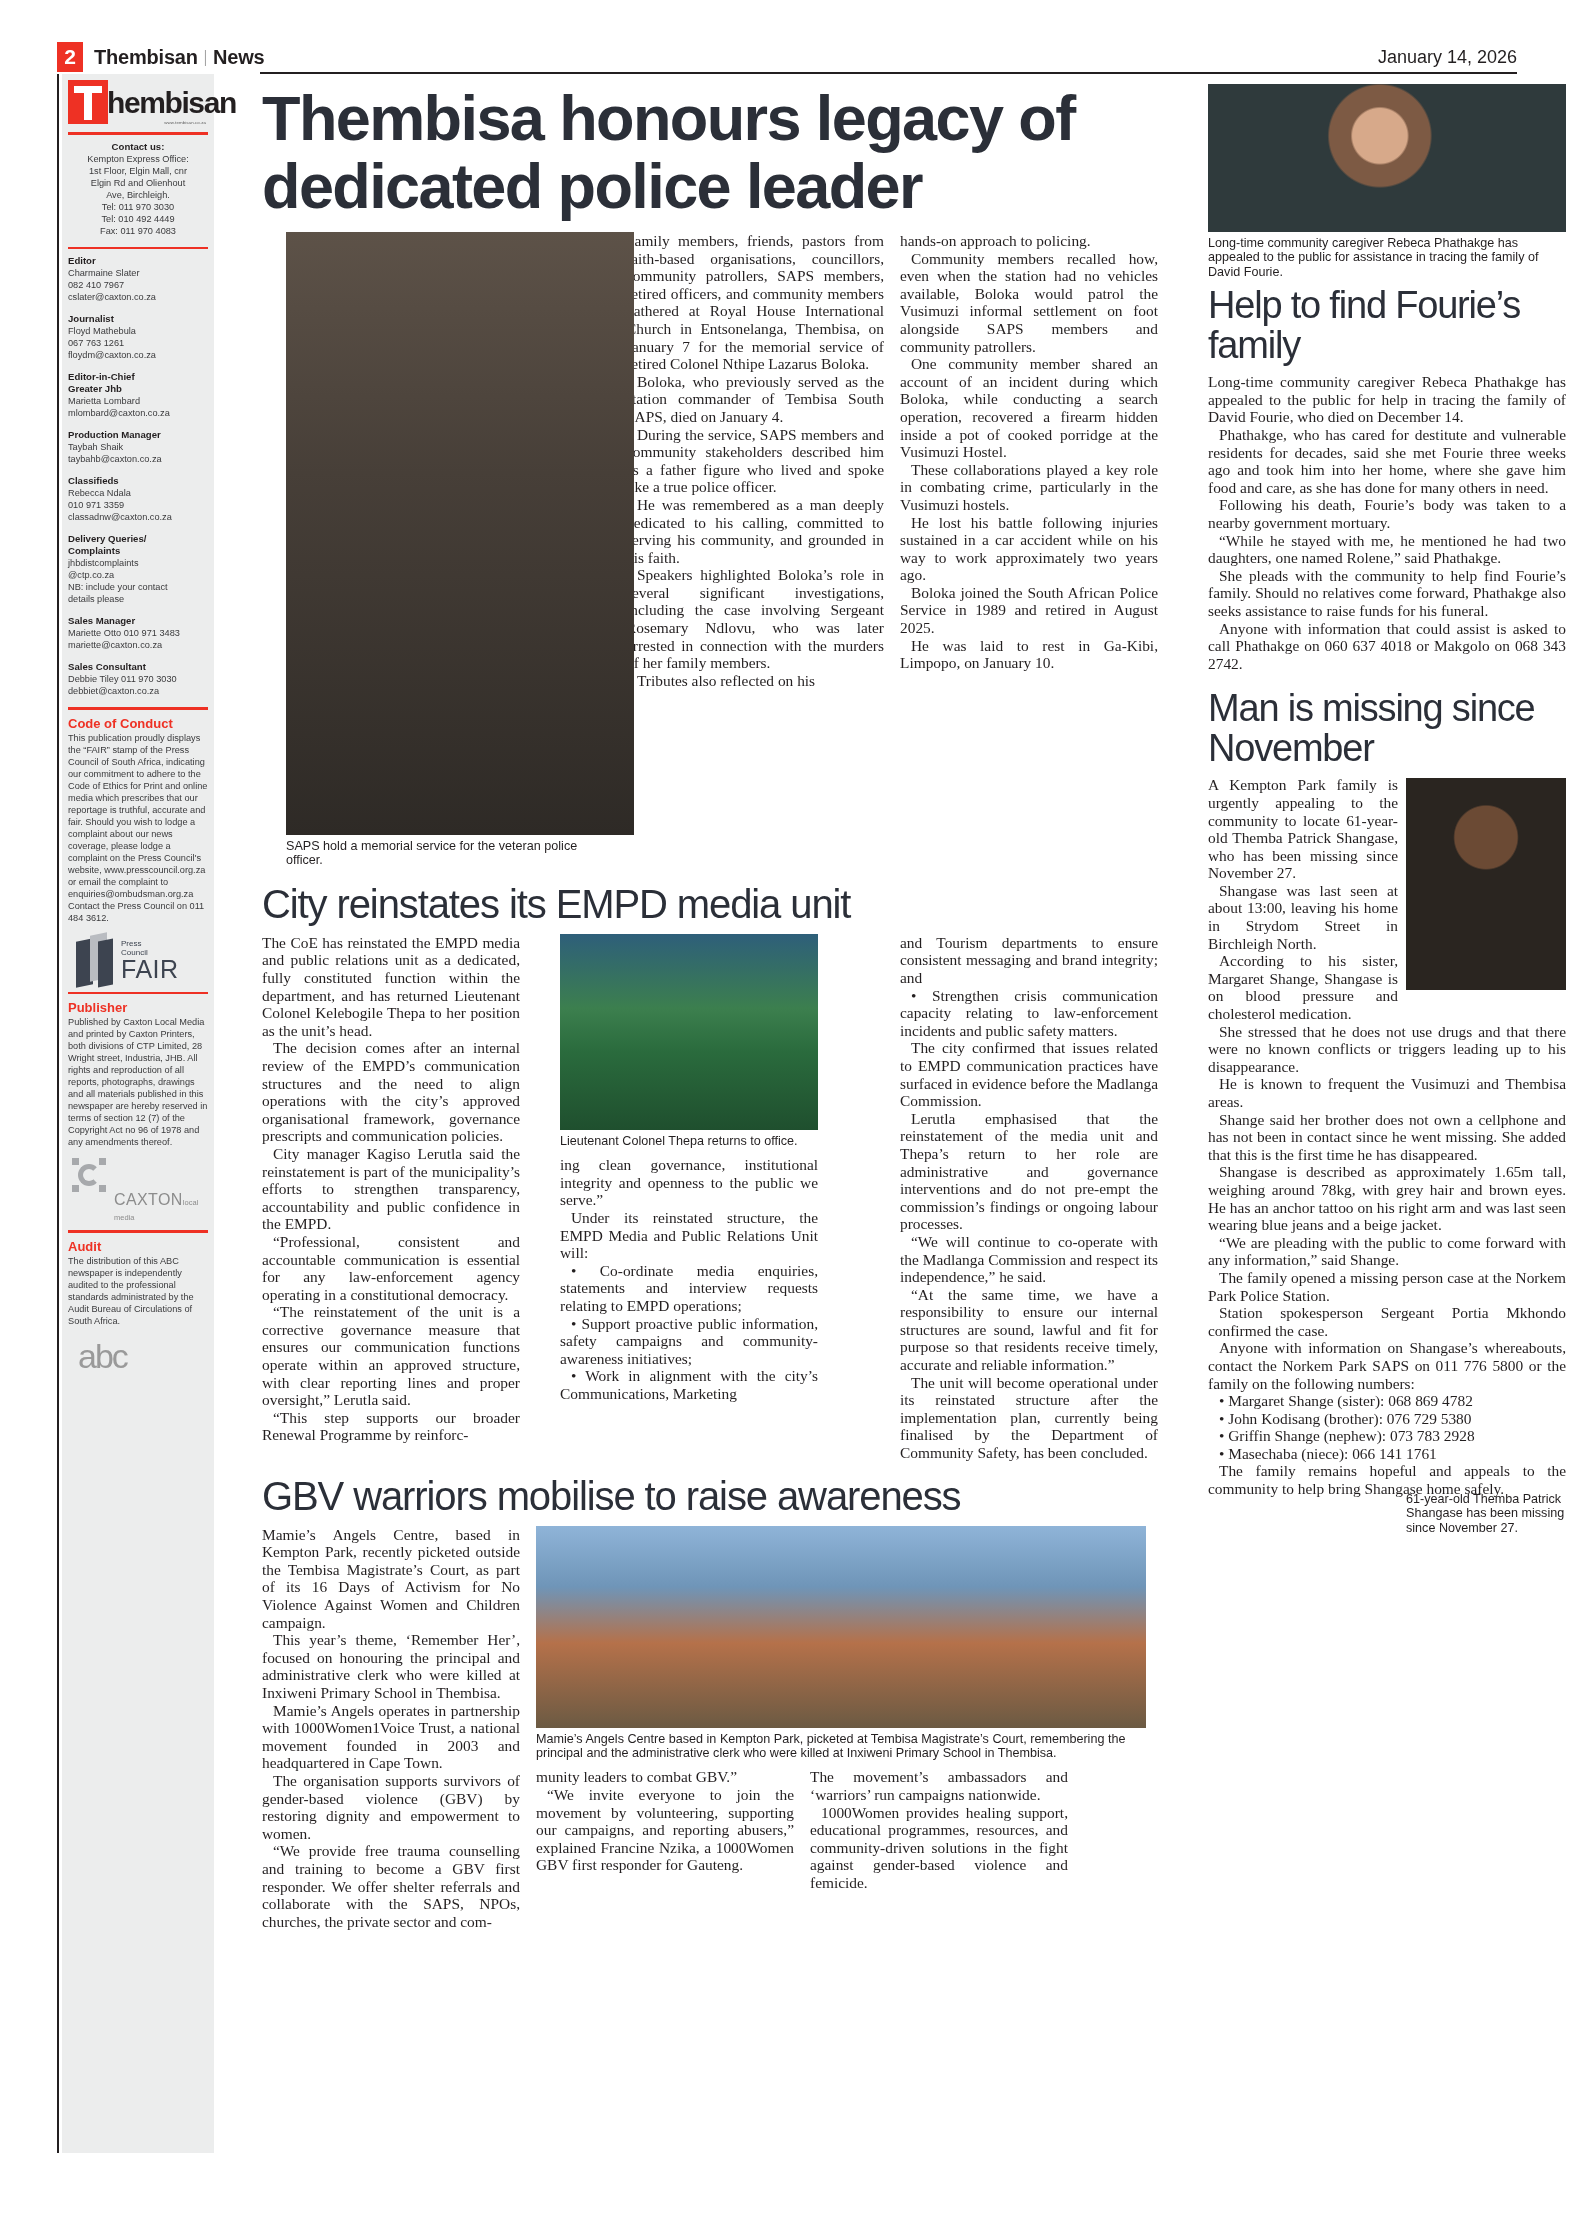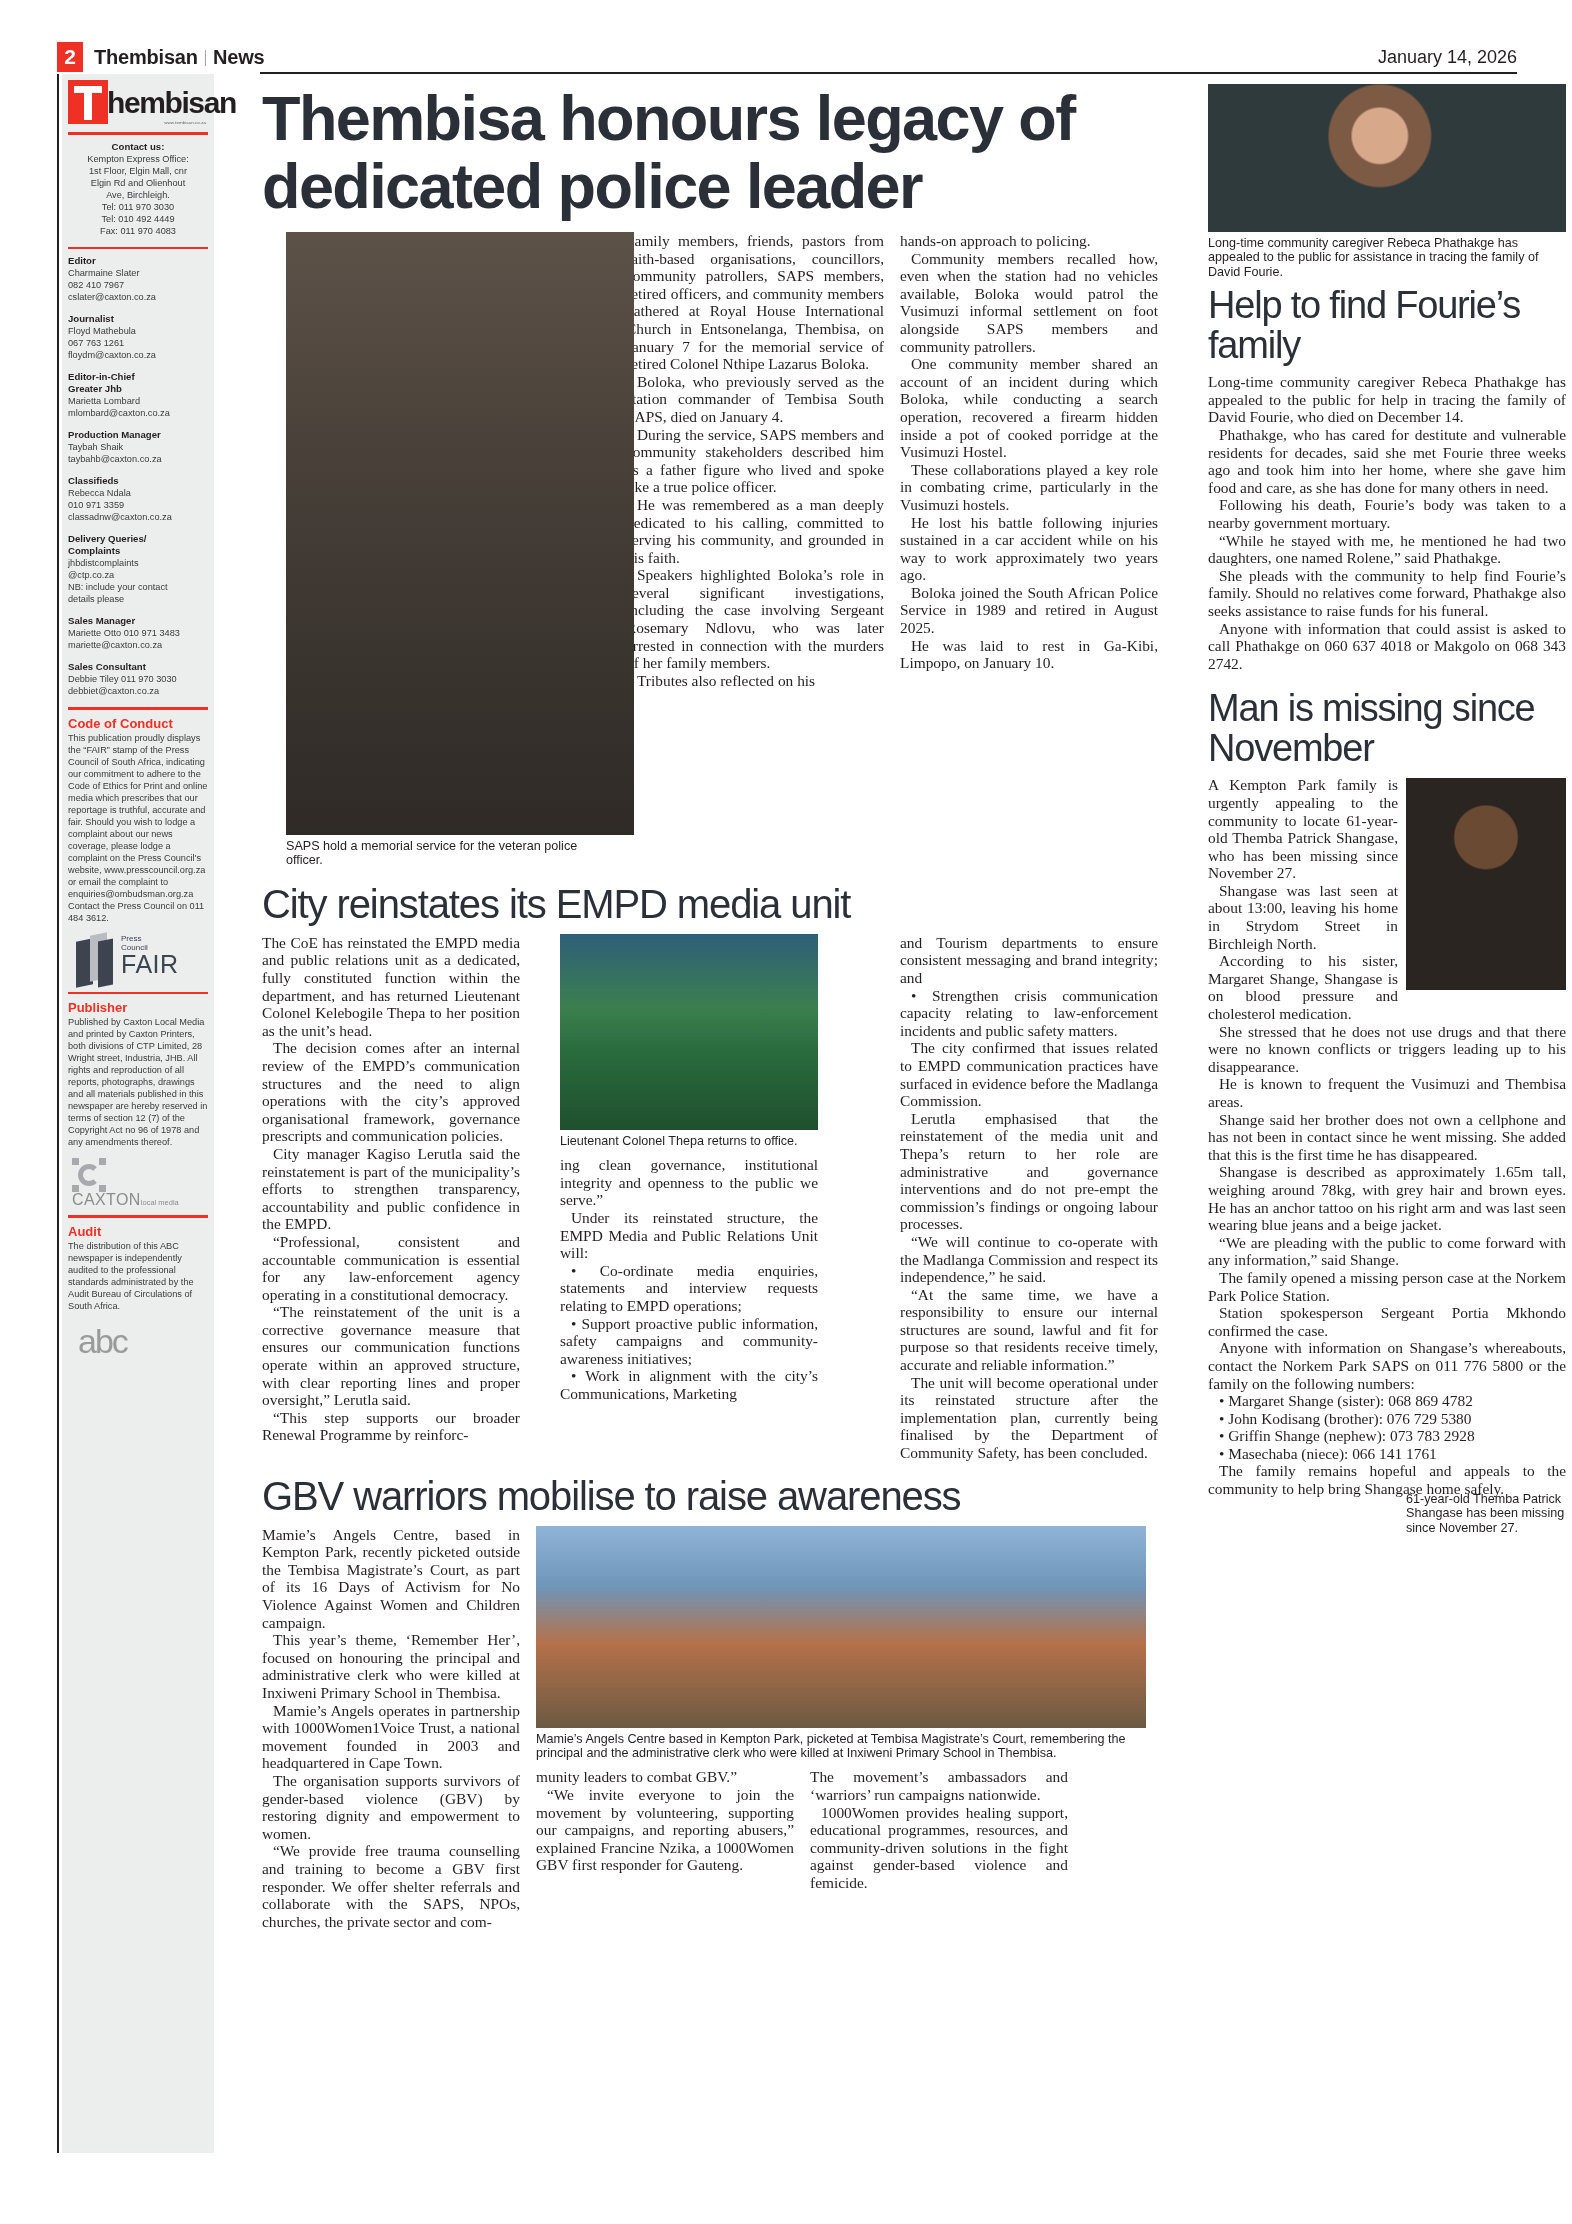--- a/index.html
+++ b/index.html
@@ -80,21 +80,21 @@
   .sb-head {
     font-weight:bold; color:#231f20; font-size:9.6px; line-height:12px;
   }
   .sb-head-red {
     font-weight:bold; color:#ee3124; font-size:13px; line-height:15px; margin-bottom:1px;
   }
   .sb-block { margin-bottom:10px; }
   .sb-line { }
   .sb-body { font-size:9.2px; line-height:12px; }
 
-  .press-logo { margin:10px 0 6px 8px; display:flex; align-items:flex-start; }
+  .press-logo { margin:10px 0 6px 8px; display:flex; align-items:center; }
   .press-mark { position:relative; width:40px; height:52px; flex:0 0 auto; }
   .press-mark i {
     position:absolute; display:block; background:#3d4450;
   }
   .press-mark .p1 { left:0; top:6px; width:17px; height:46px; transform:skewY(-12deg); }
   .press-mark .p2 { left:14px; top:0px; width:17px; height:46px; transform:skewY(-12deg); background:#b9bcc1; }
   .press-mark .p3 { left:22px; top:6px; width:15px; height:46px; transform:skewY(-12deg); background:#3d4450; }
   .press-txt { margin-left:5px; }
   .press-txt .pc { font-size:8px; line-height:9px; color:#3d4450; }
   .press-txt .fair { font-size:25px; line-height:24px; color:#3d4450; letter-spacing:0.5px; }
@@ -104,21 +104,21 @@
     width:34px; height:34px; position:relative;
   }
   .caxton-mark .c-core {
     position:absolute; left:6px; top:6px; width:22px; height:22px;
     border:5px solid #a7a9ac; border-radius:50%;
     border-right-color:transparent;
   }
   .caxton-mark .sq { position:absolute; width:7px; height:7px; background:#a7a9ac; }
   .caxton-word {
     font-size:16px; color:#8c8c8c; letter-spacing:0.4px;
-    font-family:"Liberation Sans", sans-serif; margin-top:2px;
+    font-family:"Liberation Sans", sans-serif; margin-top:2px;margin-left:42px;
   }
   .caxton-word small { font-size:7.5px; letter-spacing:0; }
 
   .abc-logo {
     margin:12px 0 0 10px; font-size:34px; color:#9a9a9a; letter-spacing:-2px;
     font-family:"Liberation Sans", sans-serif; line-height:34px;
   }
 
   
   .content { position:absolute; left:262px; top:84px; width:1256px; }

